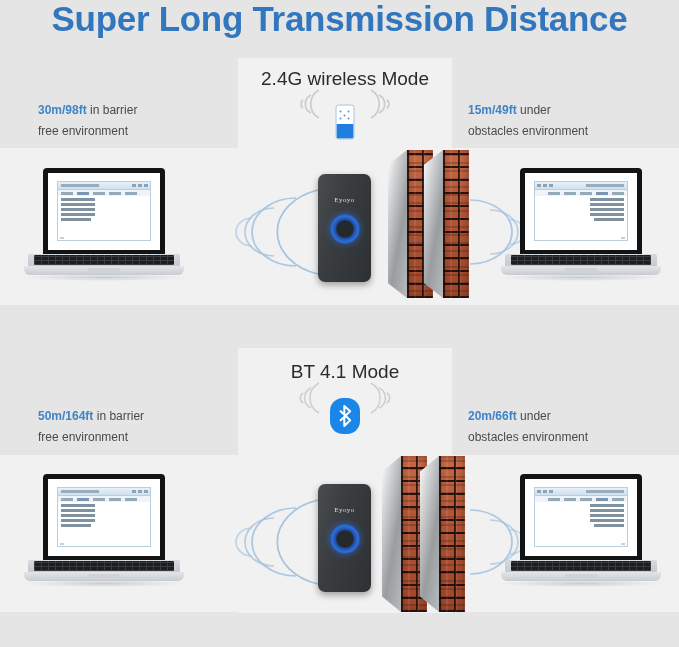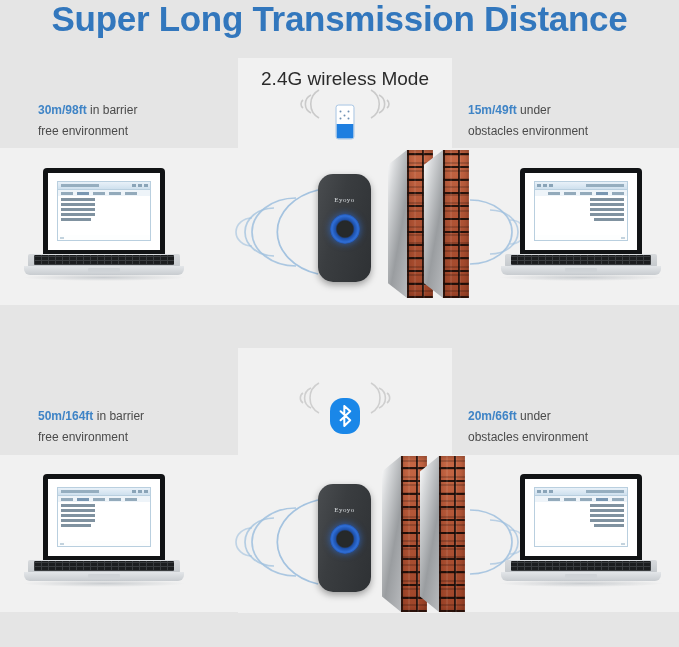--- a/index.html
+++ b/index.html
@@ -129,21 +129,21 @@
   .touch{position:absolute;left:50%;margin-left:-16px;top:100px;width:32px;height:4px;background:#cfd3d7;border-radius:1px;}
   .shadow{
     position:absolute;left:2px;top:106px;width:164px;height:7px;
     background:radial-gradient(ellipse at center, rgba(120,130,140,.32) 0%, rgba(120,130,140,0) 70%);
   }
   
   .flip{transform:scaleX(-1);}
 
   
   .scanner{
-    position:absolute;width:53px;height:108px;border-radius:15px;
+    position:absolute;width:53px;height:108px;border-radius:7px;
     background:linear-gradient(105deg,#4a4d50 0%,#3a3d40 38%,#2e3134 100%);
     box-shadow:0 3px 7px rgba(0,0,0,.35);
   }
   .sc1{left:318px;top:174px;}
   .sc2{left:318px;top:484px;}
   .sc-brand{
     position:absolute;left:0;right:0;top:22px;text-align:center;
     font-size:7px;letter-spacing:.4px;color:#d9dde0;font-family:"Liberation Serif",serif;
   }
   .sc-ring{
@@ -327,20 +327,21 @@
 
   <div class="wall w1a">
     <div class="side"></div>
     <div class="face"></div>
   </div>
   <div class="wall w1b">
     <div class="side"></div>
     <div class="face"></div>
   </div>
 
+  <div class="mode-label m2">BT 4.1 Mode</div>
 
   <div class="icon-wrap i2">
     <svg class="mini-wave" style="left:50%;margin-left:-58px;top:8px;" width="36" height="36">
       <path d="M32 3 A 17 17 0 0 0 32 33" stroke="#cfcfcf" stroke-width="1.6" fill="none"></path>
       <path d="M24 8 A 11 11 0 0 0 24 28" stroke="#cfcfcf" stroke-width="1.6" fill="none"></path>
       <path d="M16 13 A 6 6 0 0 0 16 23" stroke="#cfcfcf" stroke-width="1.6" fill="none"></path>
     </svg>
     <div class="bt-badge">
       <svg width="15" height="22" viewBox="0 0 15 22">
         <path d="M6.3 1 L6.3 21 L12.2 15.3 L2.6 6.3 M2.6 15.3 L12.2 6.3 L6.3 1" stroke="#ffffff" stroke-width="2" fill="none" stroke-linejoin="round" stroke-linecap="round"></path>

